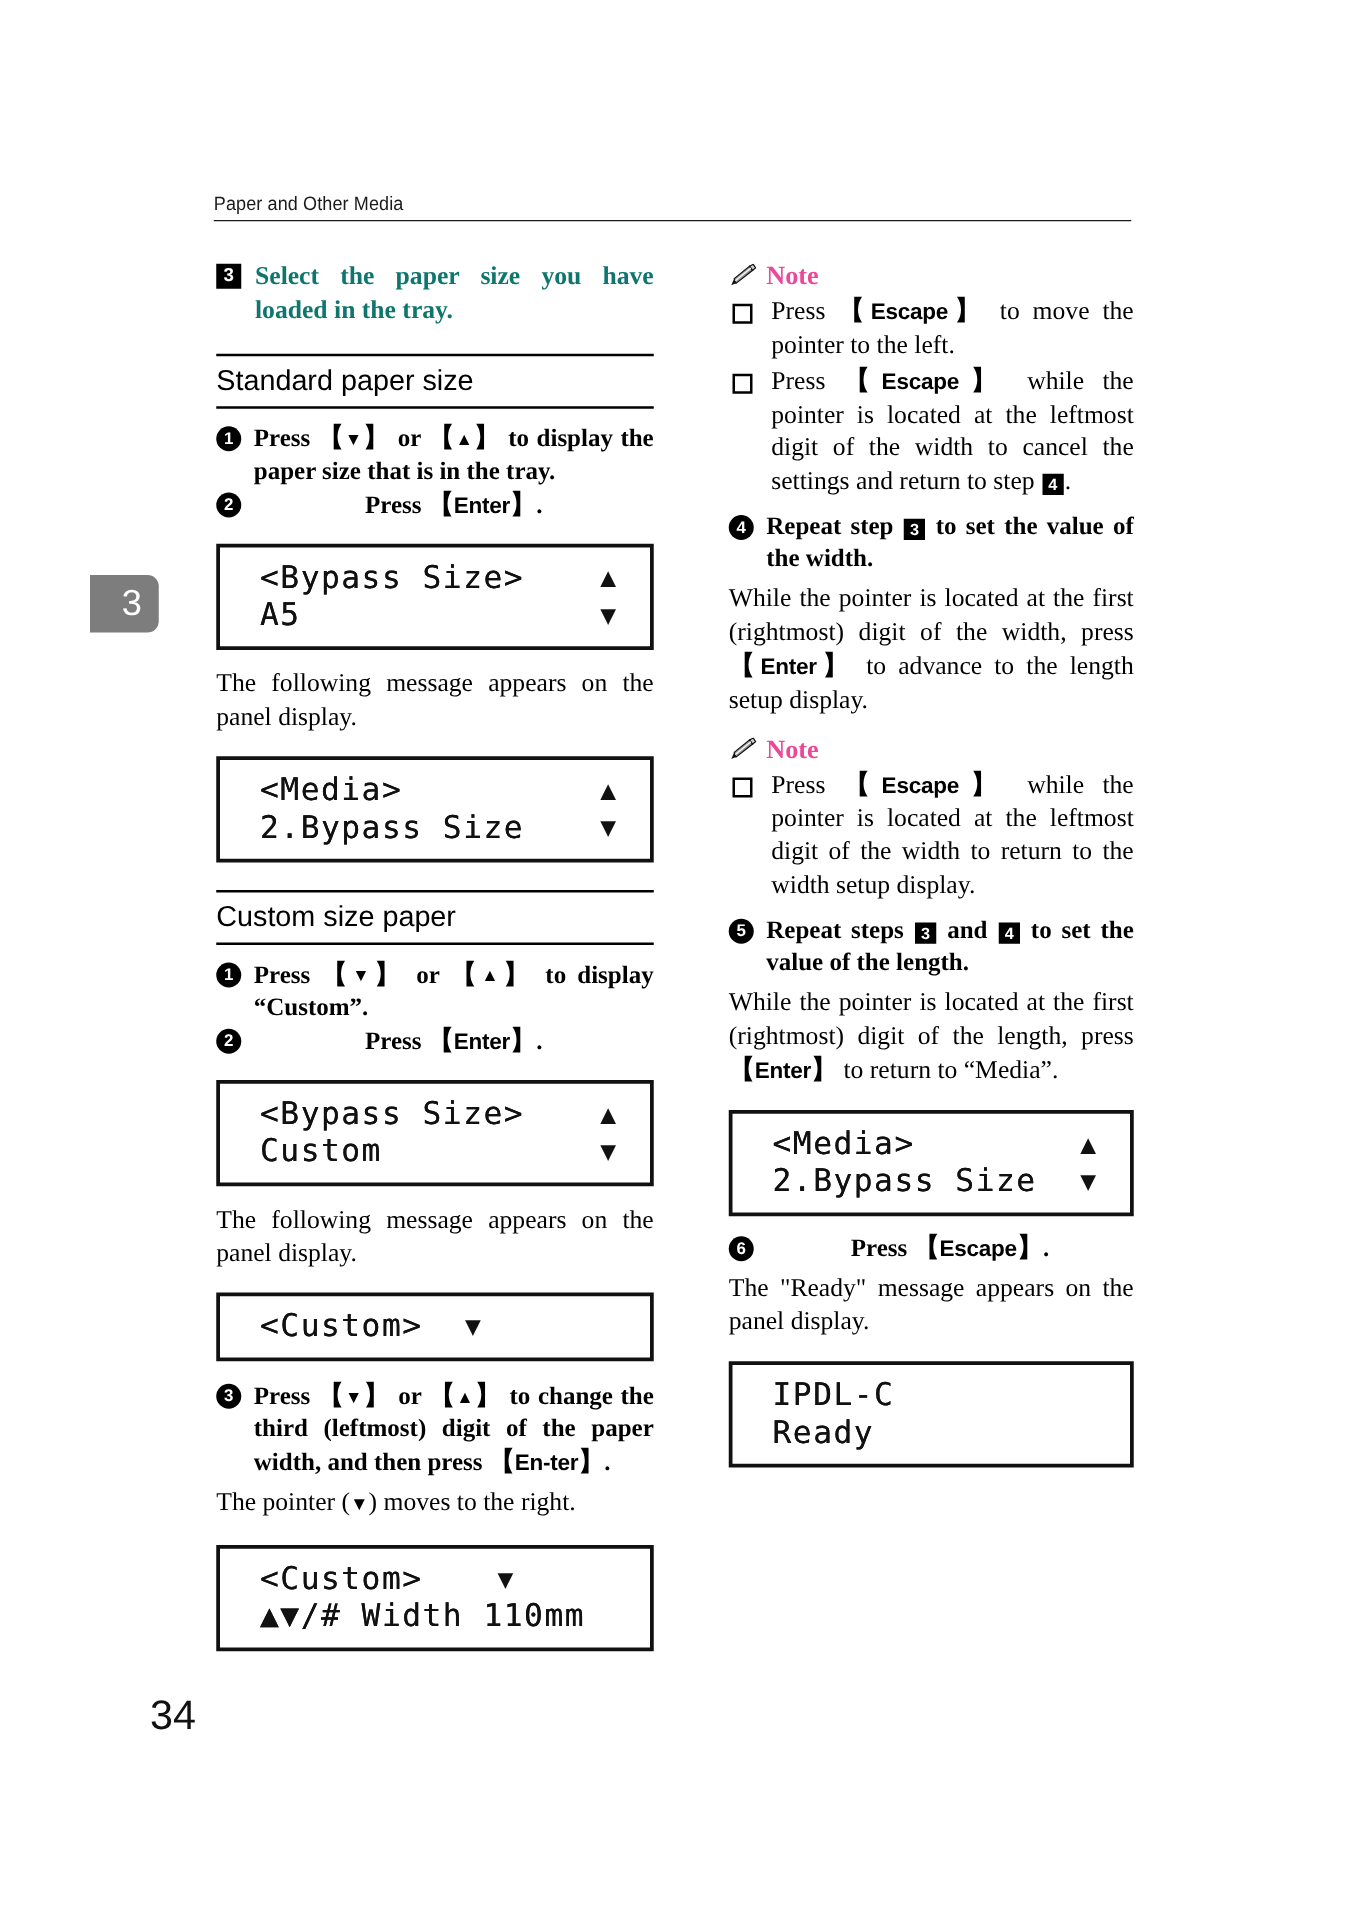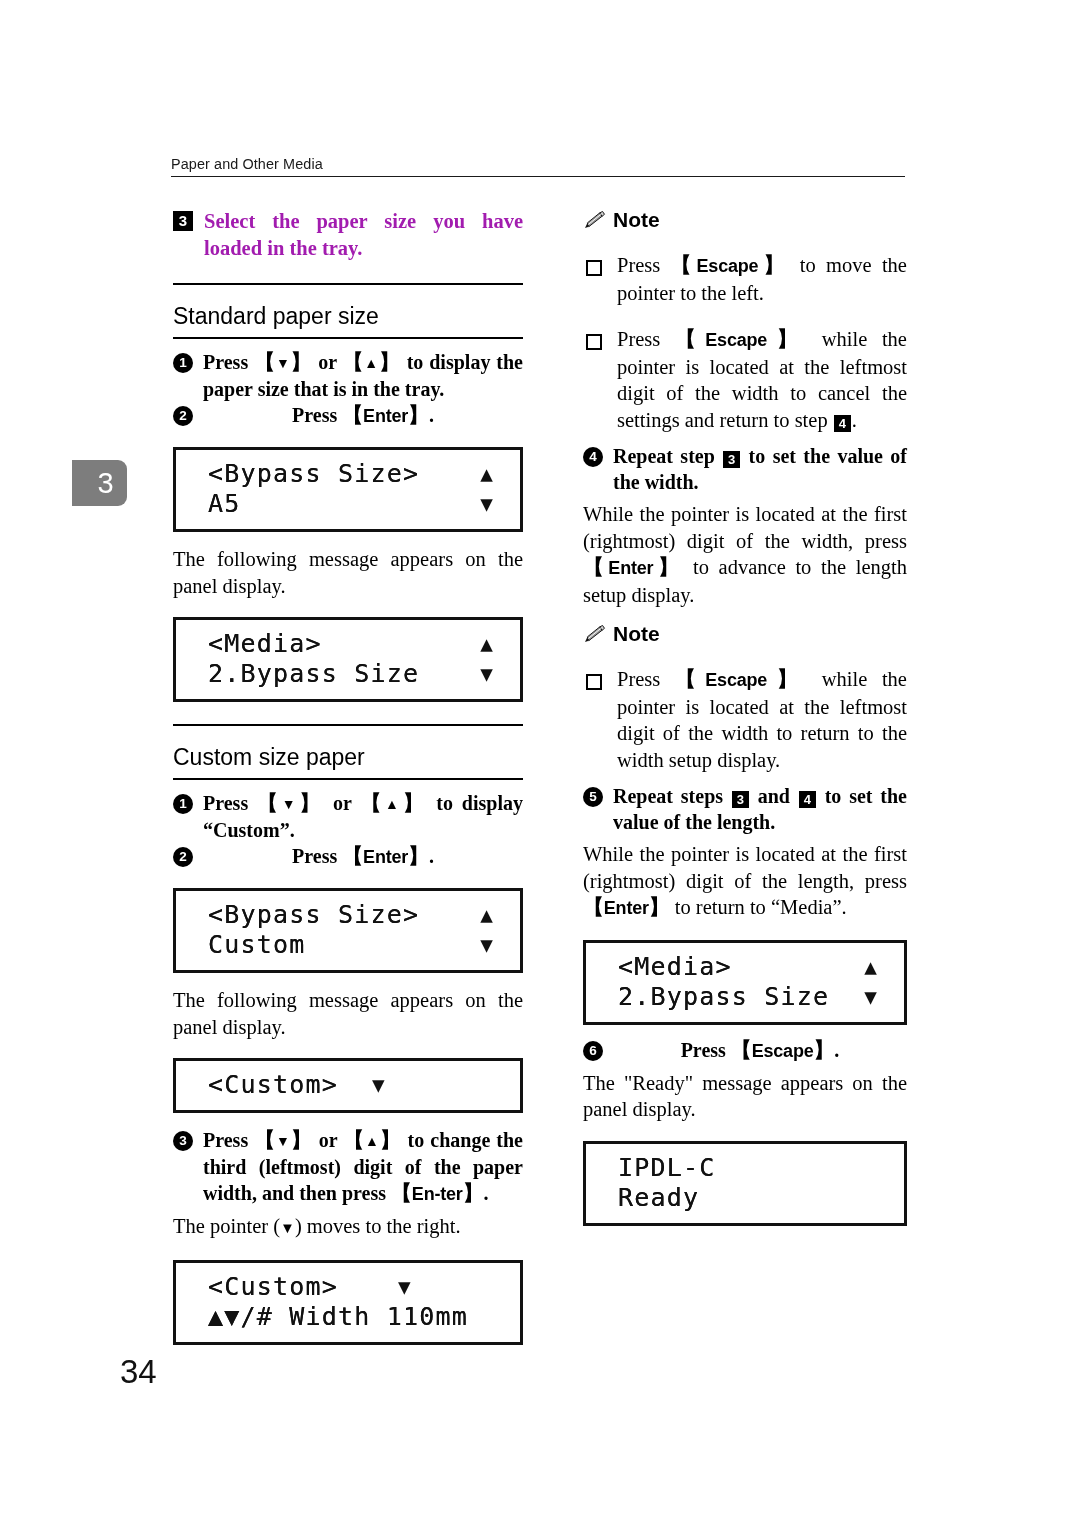--- a/index.html
+++ b/index.html
@@ -43,21 +43,21 @@
   
   .step-sq{position:relative;padding-left:31px;margin-top:0;}
   .step-sq > .mk{
     position:absolute;left:0;top:3px;
     width:20px;height:20px;background:#000;color:#fff;
     font-family:"Liberation Sans",sans-serif;font-weight:bold;
     font-size:15px;line-height:20px;text-align:center;
   }
   .step-sq .tx{
     font-weight:bold;font-size:20.5px;line-height:26.5px;
-    text-align:justify;color:#a21caf;
+    text-align:justify;color:#0f766e;
   }
 
   
   .step-ci{position:relative;padding-left:30px;}
   .step-ci > .mk{
     position:absolute;left:0;top:4px;
     width:20px;height:20px;border-radius:50%;background:#000;color:#fff;
     font-family:"Liberation Sans",sans-serif;font-weight:bold;
     font-size:13.5px;line-height:20px;text-align:center;
   }
@@ -65,45 +65,45 @@
     font-weight:bold;font-size:20px;line-height:26px;color:#000;
     text-align:justify;
   }
   .step-ci .tx.nj{text-align:center;}
 
   
   .sec-head{
     font-family:"Liberation Sans",sans-serif;
     font-size:23px;color:#000;
     border-top:2.2px solid #000;border-bottom:2.2px solid #000;
-    padding:18px 0 7px 0;
+    padding:6px 0 7px 0;
   }
 
   
   .key{font-family:"Liberation Sans",sans-serif;font-weight:bold;
        font-size:18px;letter-spacing:-.2px;white-space:nowrap;}
   .key b{font-family:"Liberation Serif",serif;font-weight:bold;font-size:21px;}
   .arrowkey{font-size:14px;vertical-align:1px;}
 
   
   .refsq{
     display:inline-block;width:17px;height:17px;background:#000;color:#fff;
     font-family:"Liberation Sans",sans-serif;font-weight:bold;
     font-size:13px;line-height:17px;text-align:center;
     vertical-align:-1px;margin:0 1px;
   }
 
   
   .note-hd{display:flex;align-items:center;gap:7px;margin:0 0 1px 0;}
   .note-hd .lbl{
-    font-family:Liberation Sans, sans-serif;font-weight:bold;
-    font-size:21px;color:#000000;
+    font-family:Liberation Serif, serif;font-weight:bold;
+    font-size:21px;color:#ec4899;
   }
   .pencil{width:23px;height:19px;flex:0 0 auto;}
-  .note-item{position:relative;padding-left:34px;margin-top:20px;}
+  .note-item{position:relative;padding-left:34px;margin-top:2px;}
   .note-item .bx{
     position:absolute;left:3px;top:8px;width:12px;height:12px;
     border:2.2px solid #000;background:#fff;
   }
   .note-item .tx{font-size:20.5px;line-height:26.5px;text-align:justify;color:#000;}
 
   
   .lcd{
     border:3px solid #111;background:#fff;
     padding:9px 0 10px 0;

